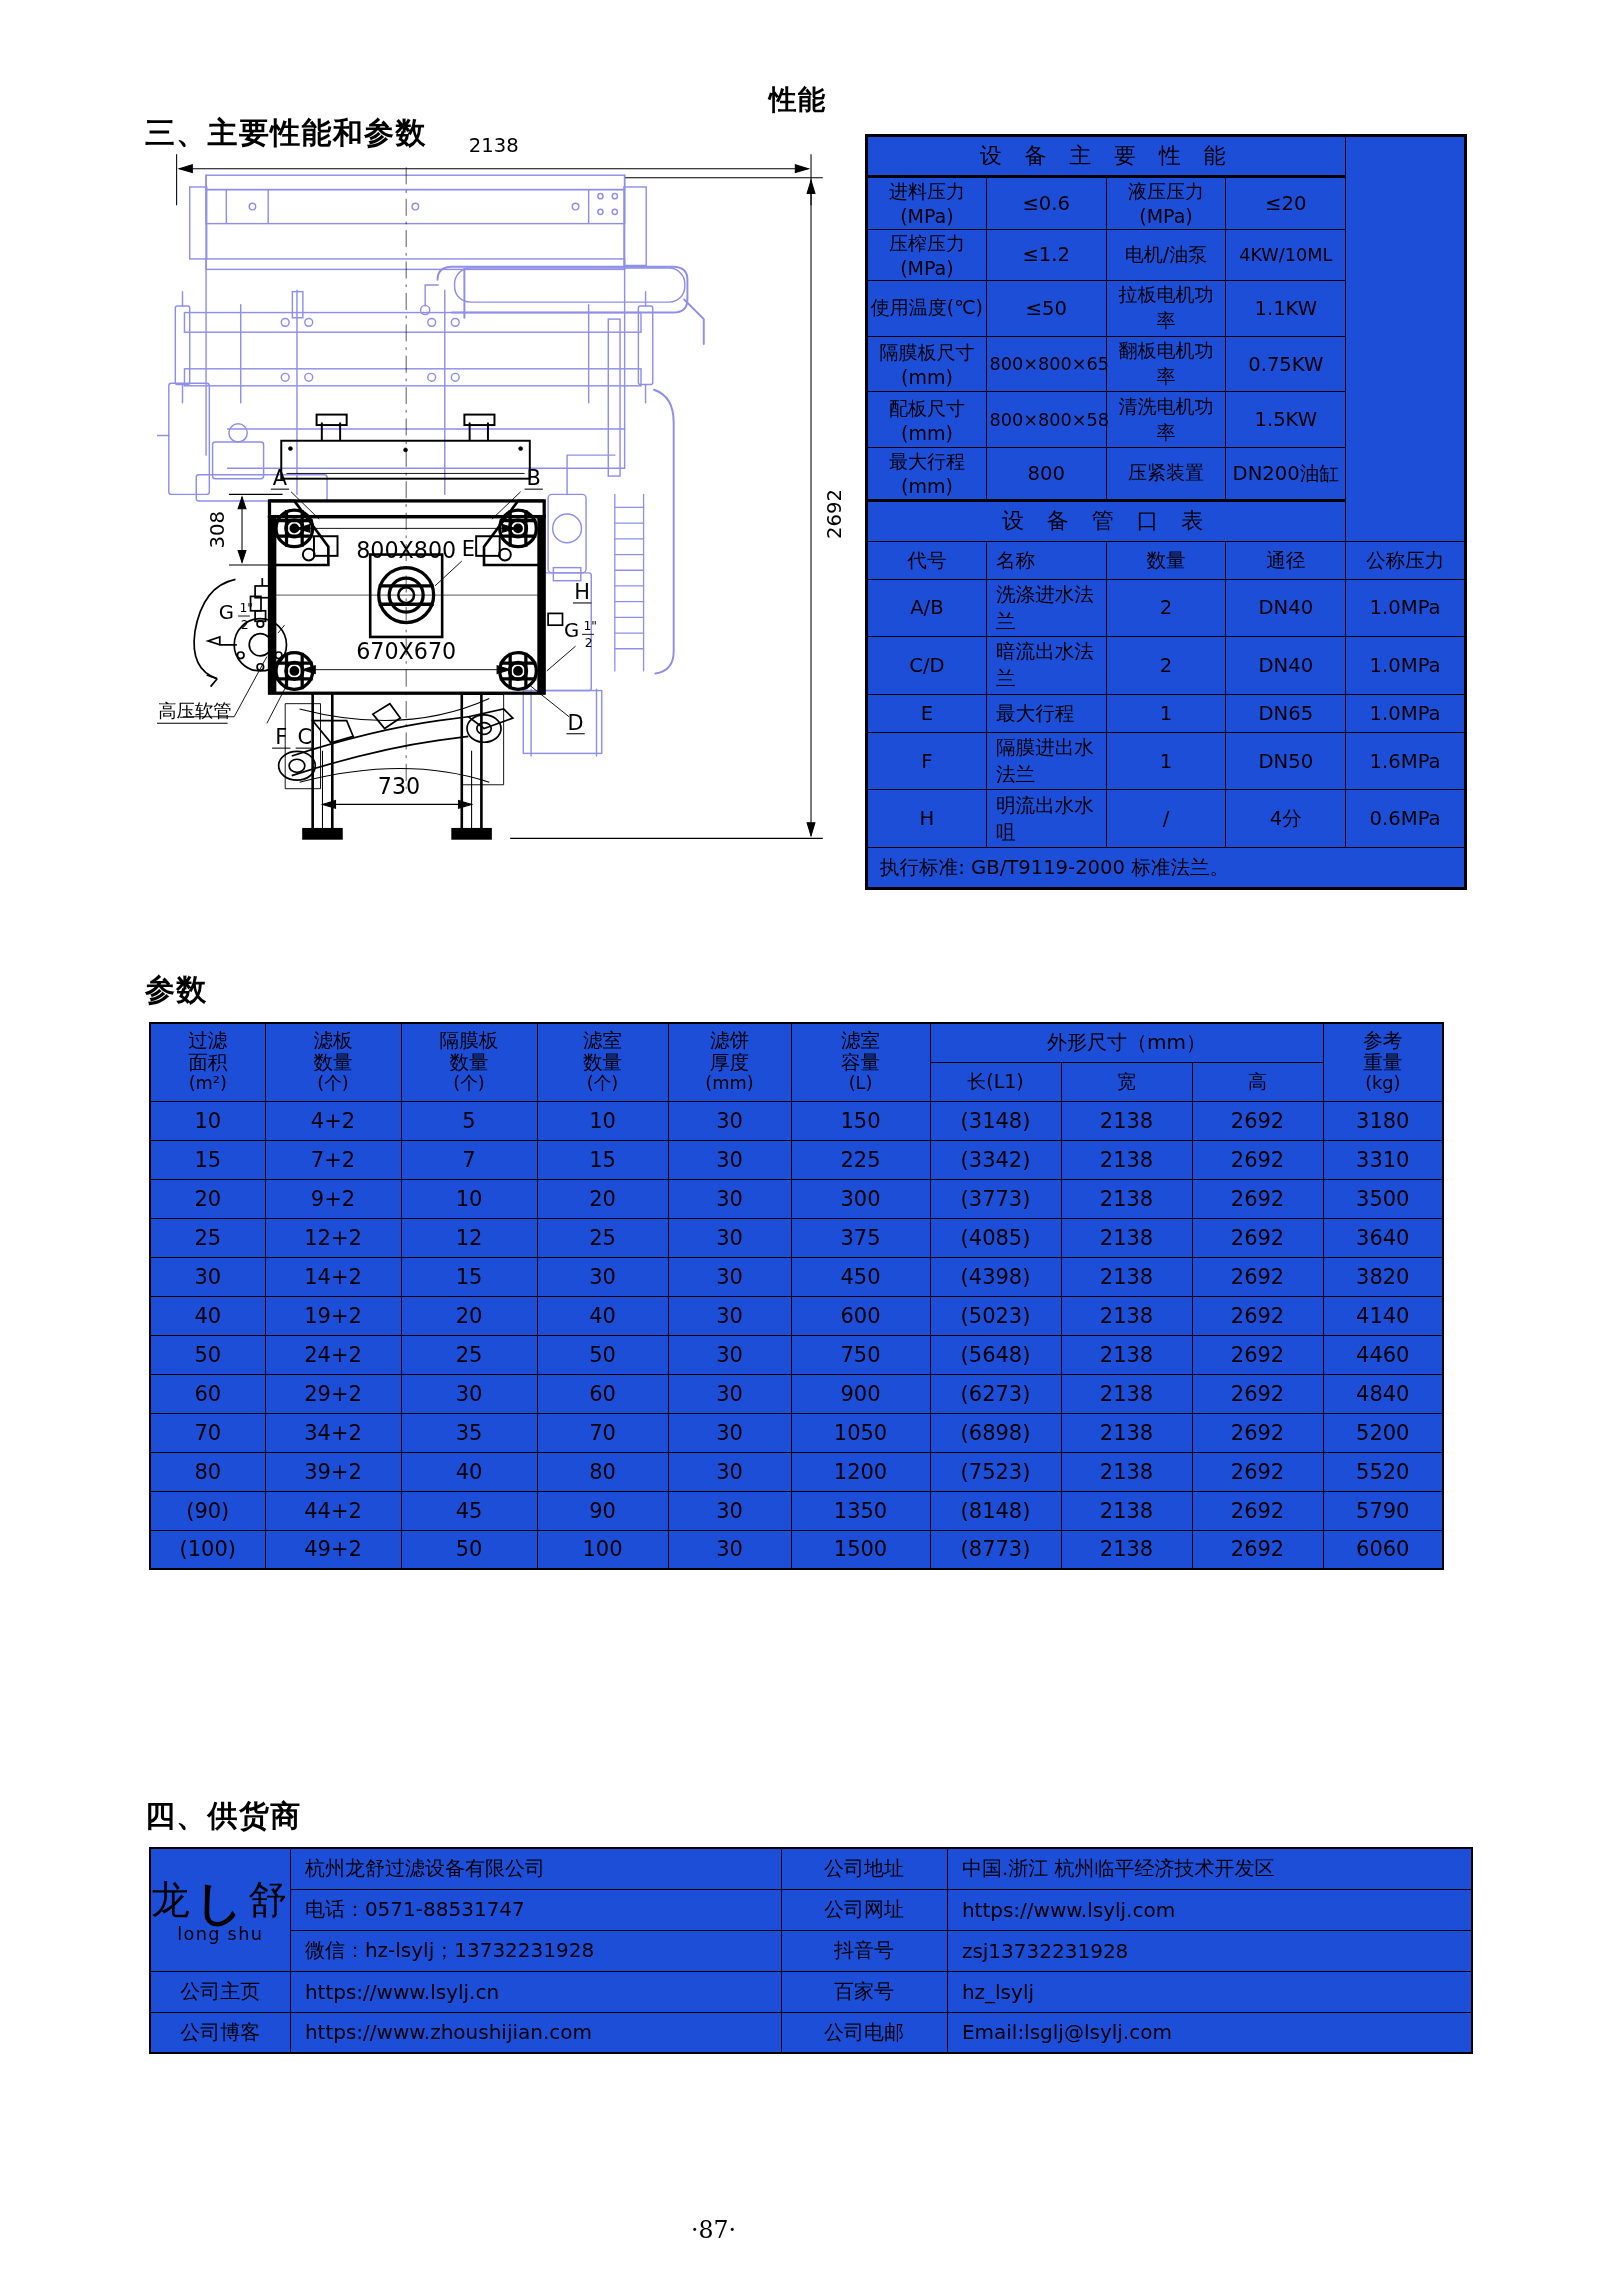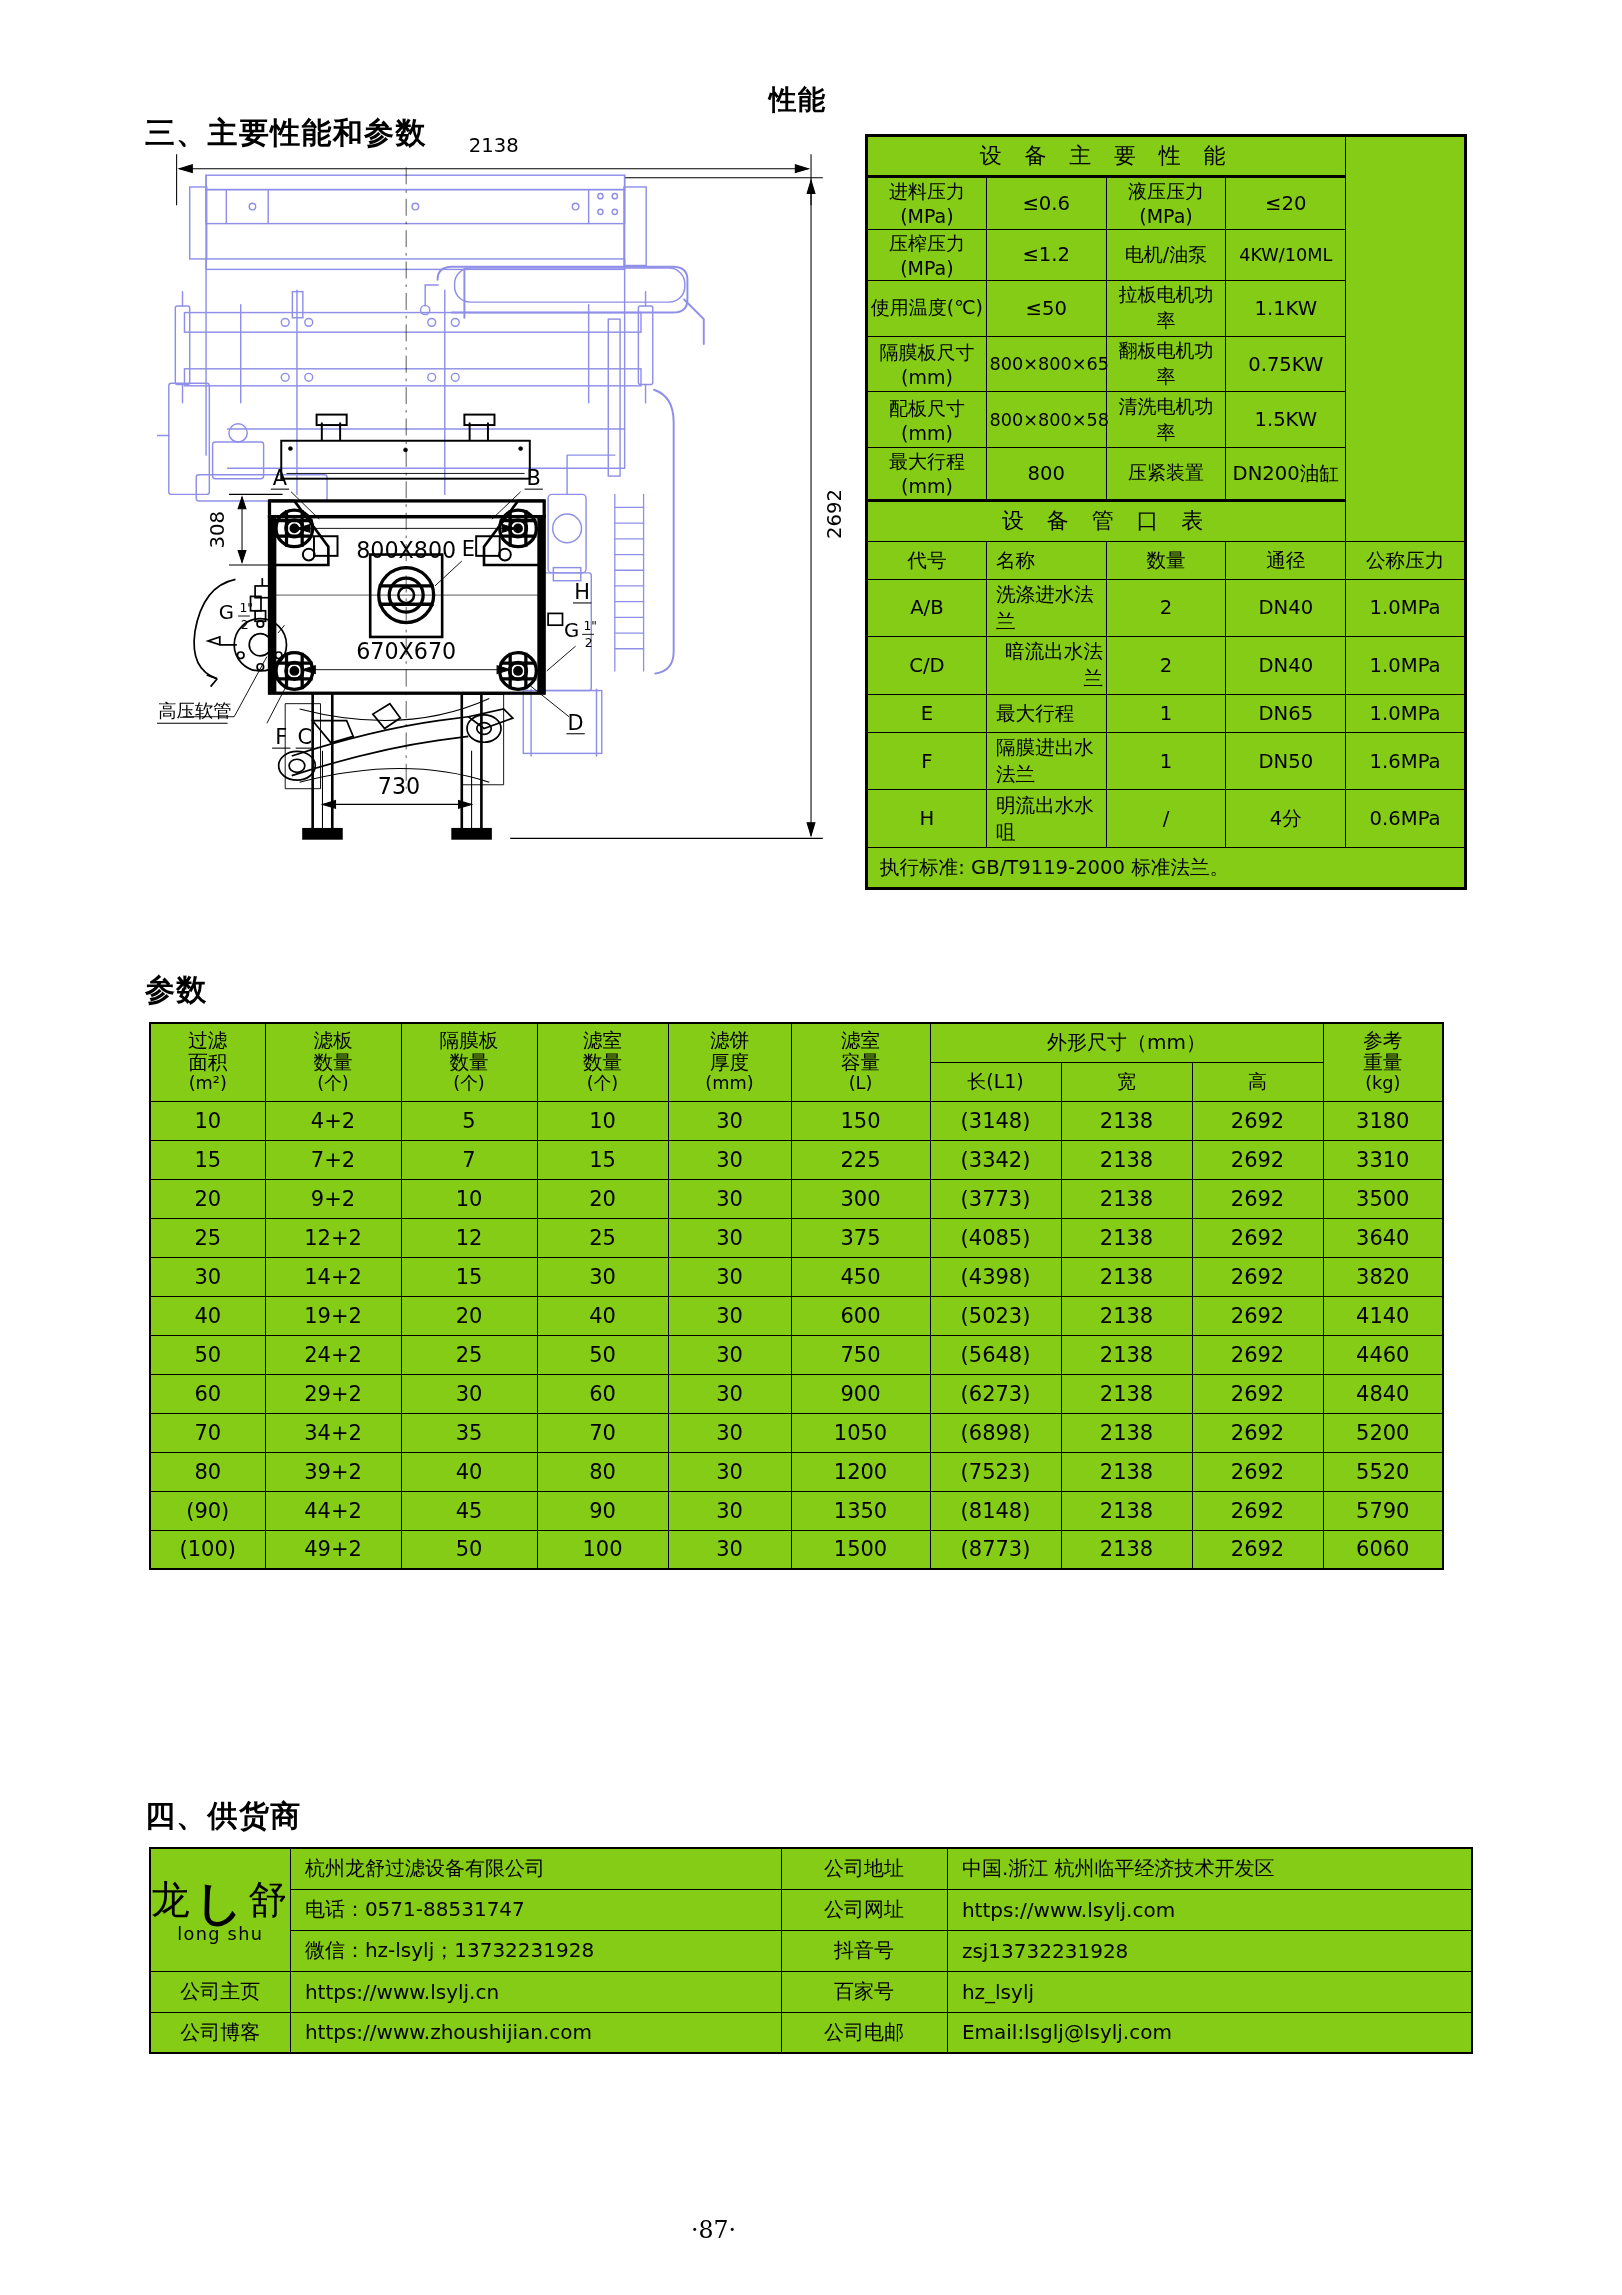--- a/index.html
+++ b/index.html
@@ -35,21 +35,21 @@
     left: 157px; top: 128px;
     width: 690px; height: 772px;
   }
   #drawing svg { width: 100%; height: 100%; display:block; }
 
   
   table.tbl {
     position: absolute;
     border-collapse: collapse;
     table-layout: fixed;
-    background: #84cc16;
+    background: #1d4ed8;
   }
   table.tbl td, table.tbl th {
     border: 1px solid #000;
     text-align: center;
     vertical-align: middle;
     font-family: "DejaVu Sans", "Liberation Sans", sans-serif;
     font-weight: normal;
     padding: 1.3px 2.6px;
   }
 
@@ -450,21 +450,21 @@
         </tr>
         <tr>
           <td style="width: 69px;">A/B</td>
           <td style="text-align: left; padding-left: 9.2px; width: 188px;">洗涤进水法兰</td>
           <td style="width: 72px;">2</td>
           <td style="width: 115px;">DN40</td>
           <td style="width: 157px;">1.0MPa</td>
         </tr>
         <tr>
           <td style="width: 69px;">C/D</td>
-          <td style="text-align: right; padding-left: 9.2px; width: 188px;">暗流出水法兰</td>
+          <td style="text-align: left; padding-left: 9.2px; width: 188px;">暗流出水法兰</td>
           <td style="width: 72px;">2</td>
           <td style="width: 115px;">DN40</td>
           <td style="width: 157px;">1.0MPa</td>
         </tr>
         <tr>
           <td style="width: 69px;">E</td>
           <td style="text-align: left; padding-left: 9.2px; width: 188px;">最大行程</td>
           <td style="width: 72px;">1</td>
           <td style="width: 115px;">DN65</td>
           <td style="width: 157px;">1.0MPa</td>

